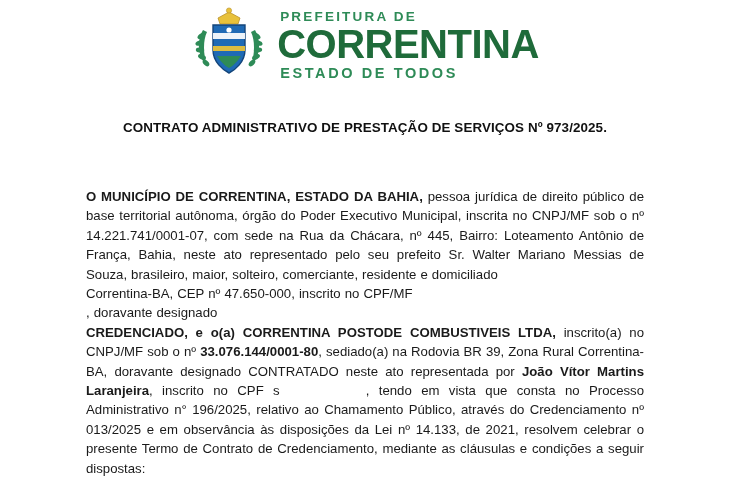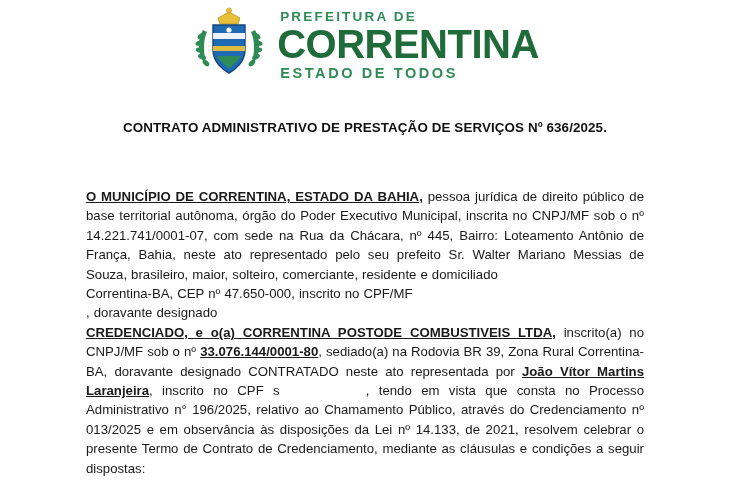--- a/index.html
+++ b/index.html
@@ -83,21 +83,21 @@
 
   .para {
     margin-top: 52px;
     font-size: 13.2px;
     line-height: 1.47;
     text-align: justify;
     color: #1a1a1a;
     word-spacing: 0.4px;
   }
   .para p { margin: 0; }
-  .b { font-weight: bold; text-decoration: underline; }
+  .b { font-weight: bold; }
 
   .indent-right {
     display: block;
     text-align: left;
   }
   .indent-right2 {
     display: block;
     text-align: left;
   }
   .redact {
@@ -150,21 +150,21 @@
       <div class="pref">PREFEITURA DE</div>
       <div class="city">CORRENTINA</div>
       <div class="slogan">ESTADO DE TODOS</div>
     </div>
 
   </div>
 </div>
 
 <div class="doc">
 
-  <div class="doc-title">CONTRATO ADMINISTRATIVO DE PRESTAÇÃO DE SERVIÇOS Nº 636/2025.</div>
+  <div class="doc-title">CONTRATO ADMINISTRATIVO DE PRESTAÇÃO DE SERVIÇOS Nº 973/2025.</div>
 
   <div class="para">
     <p>
       <span class="b">O MUNICÍPIO DE CORRENTINA, ESTADO DA BAHIA,</span><span> pessoa jurídica de direito público de base territorial autônoma, órgão do Poder Executivo Municipal, inscrita no CNPJ/MF sob o nº 14.221.741/0001-07, com sede na Rua da Chácara, nº 445, Bairro: Loteamento Antônio de França, Bahia, neste ato representado pelo seu prefeito Sr. Walter Mariano Messias de Souza, brasileiro, maior, solteiro, comerciante, residente e domiciliado</span>
       <span class="indent-right">Correntina-BA, CEP nº 47.650-000, inscrito no CPF/MF</span>
       <span class="indent-right2">, doravante designado</span>
       <span class="b">CREDENCIADO, e o(a) CORRENTINA POSTODE COMBUSTIVEIS LTDA,</span><span> inscrito(a) no CNPJ/MF sob o nº </span><span class="b">33.076.144/0001-80</span><span>, sediado(a) na Rodovia BR 39, Zona Rural Correntina-BA, doravante designado CONTRATADO neste ato representada por </span><span class="b">João Vítor Martins Laranjeira</span><span>, inscrito no CPF s</span><span class="redact"></span><span>, tendo em vista que consta no Processo Administrativo n° 196/2025, relativo ao Chamamento Público, através do Credenciamento nº 013/2025 e em observância às disposições da Lei nº 14.133, de 2021, resolvem celebrar o presente Termo de Contrato de Credenciamento, mediante as cláusulas e condições a seguir dispostas:</span>
     </p>
   </div>
 

